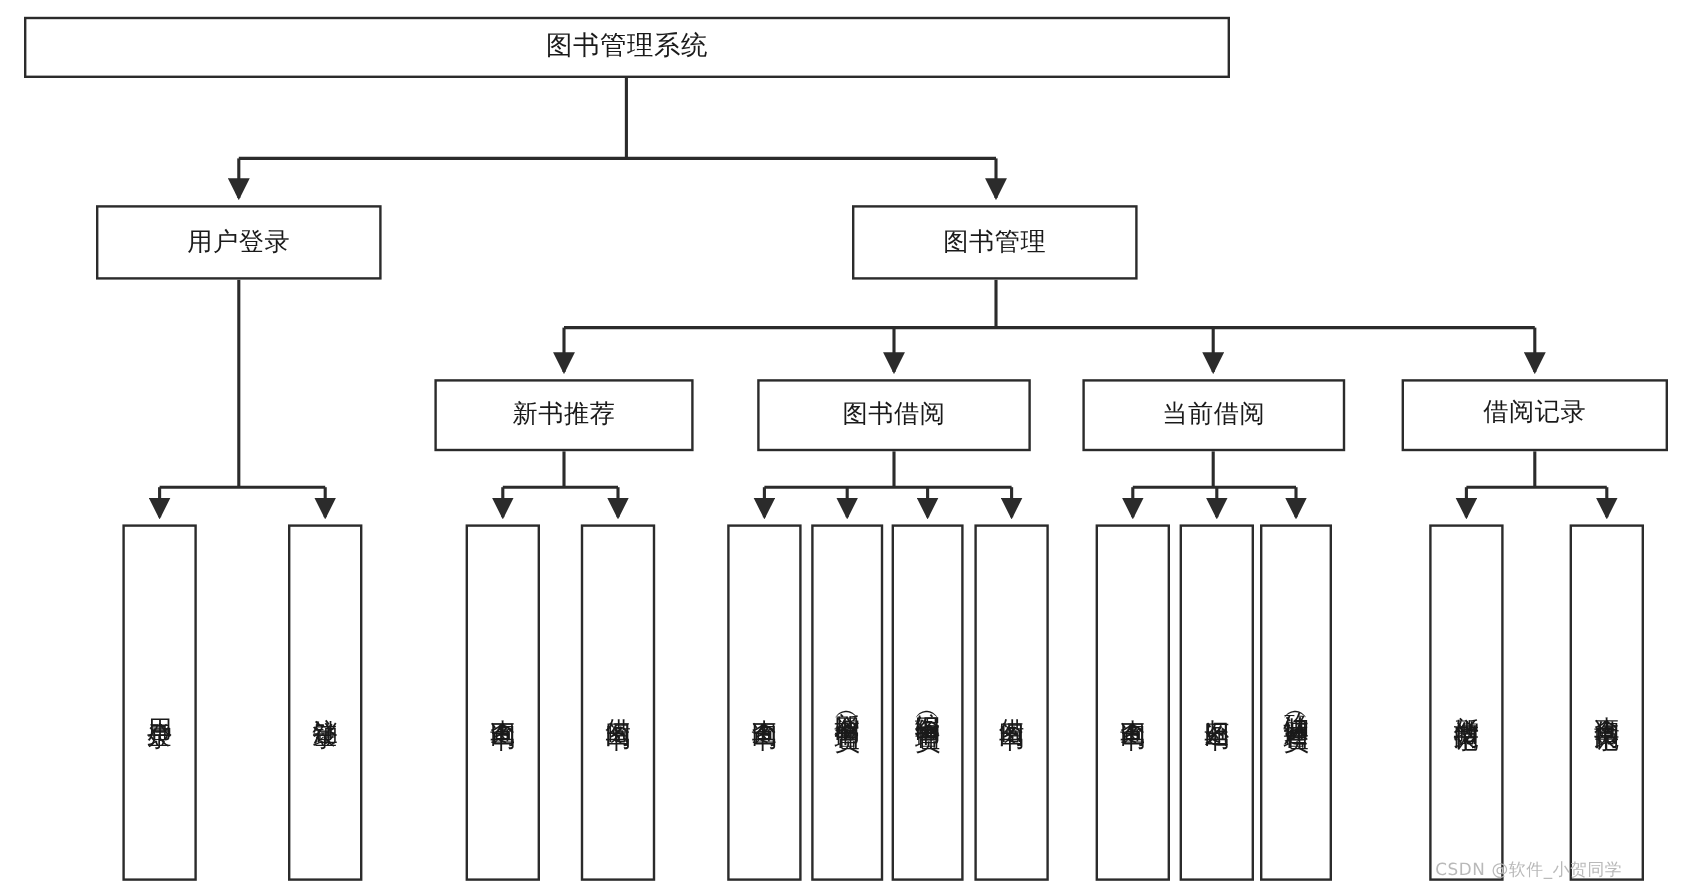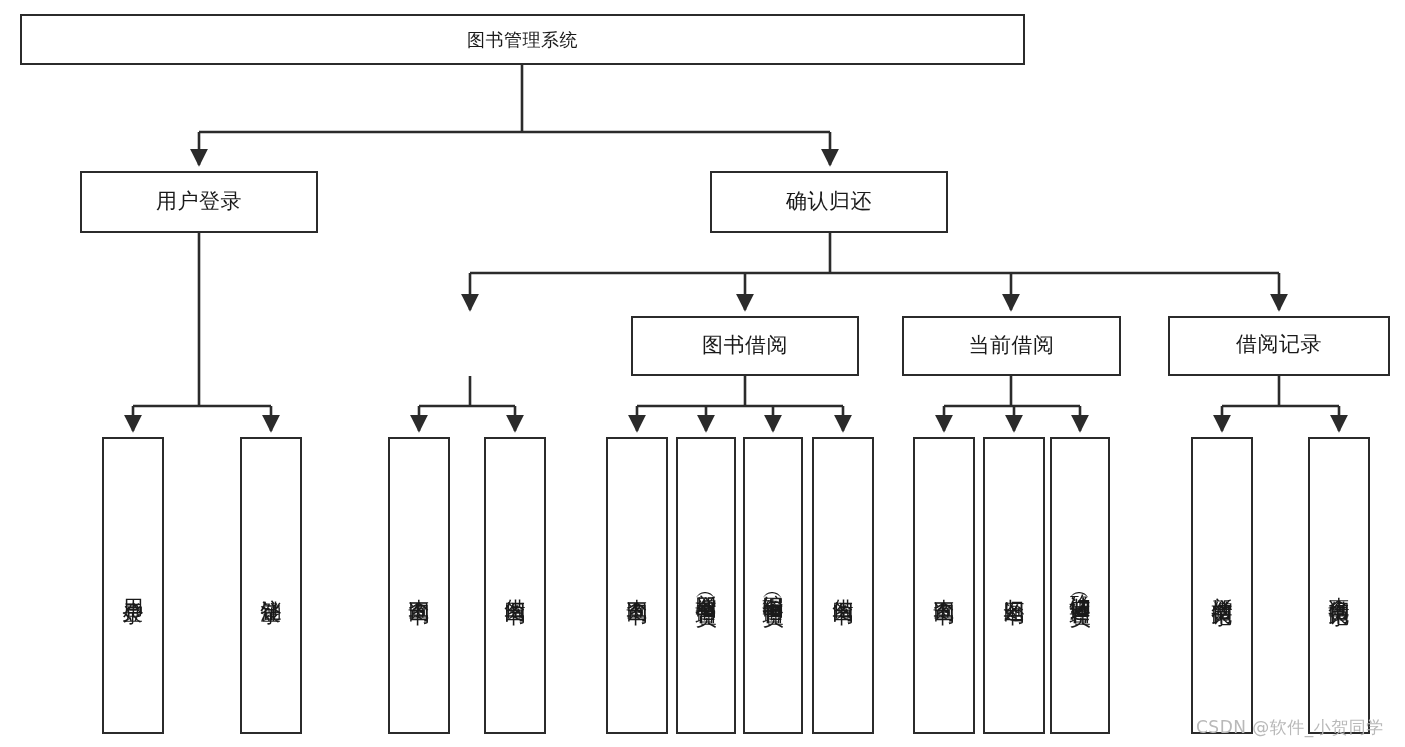--- a/index.html
+++ b/index.html
@@ -40,38 +40,38 @@
     display: block;
     text-align: center;
     line-height: 1.22;
     letter-spacing: 0.5px;
   }
   
   .node.horiz .label {
     writing-mode: horizontal-tb;
     font-size: 21px;
   }
-  .node.root .label { font-size: 18px; }
+  .node.root .label { font-size: 22px; }
   
   .node.vert {
     align-items: center;
     justify-content: center;
     padding: 4px 0;
   }
   .node.vert .label {
     writing-mode: vertical-rl;
     text-orientation: upright;
     font-size: 21px;
     line-height: 1.05;
     letter-spacing: 2px;
     white-space: nowrap;
   }
   .watermark {
     position: absolute;
-    font-size: 17px;
+    font-size: 14px;
     color: #b9b9b9;
     white-space: nowrap;
     letter-spacing: 0.5px;
   }
 </style>
 </head>
 <body>
 
 <div id="canvas">
 
@@ -126,23 +126,26 @@
   </svg>
 
   <div class="node horiz root" style="left:20px; top:14px; width:1005px; height:51px;">
     <span class="label">图书管理系统</span>
   </div>
 
   <div class="node horiz" style="left:80px; top:171px; width:238px; height:62px;">
     <span class="label">用户登录</span>
   </div>
   <div class="node horiz" style="left:710px; top:171px; width:238px; height:62px;">
-    <span class="label">确认归还</span>
+    <span class="label">图书管理</span>
   </div>
 
+  <div class="node horiz" style="left:362px; top:316px; width:216px; height:60px;">
+    <span class="label">新书推荐</span>
+  </div>
   <div class="node horiz" style="left:902px; top:316px; width:219px; height:60px;">
     <span class="label">当前借阅</span>
   </div>
   <div class="node horiz" style="left:631px; top:316px; width:228px; height:60px;">
     <span class="label">图书借阅</span>
   </div>
   <div class="node horiz" style="left:1168px; top:316px; width:222px; height:60px;font-family:Liberation Mono, monospace;">
     <span class="label">借阅记录</span>
   </div>
 

